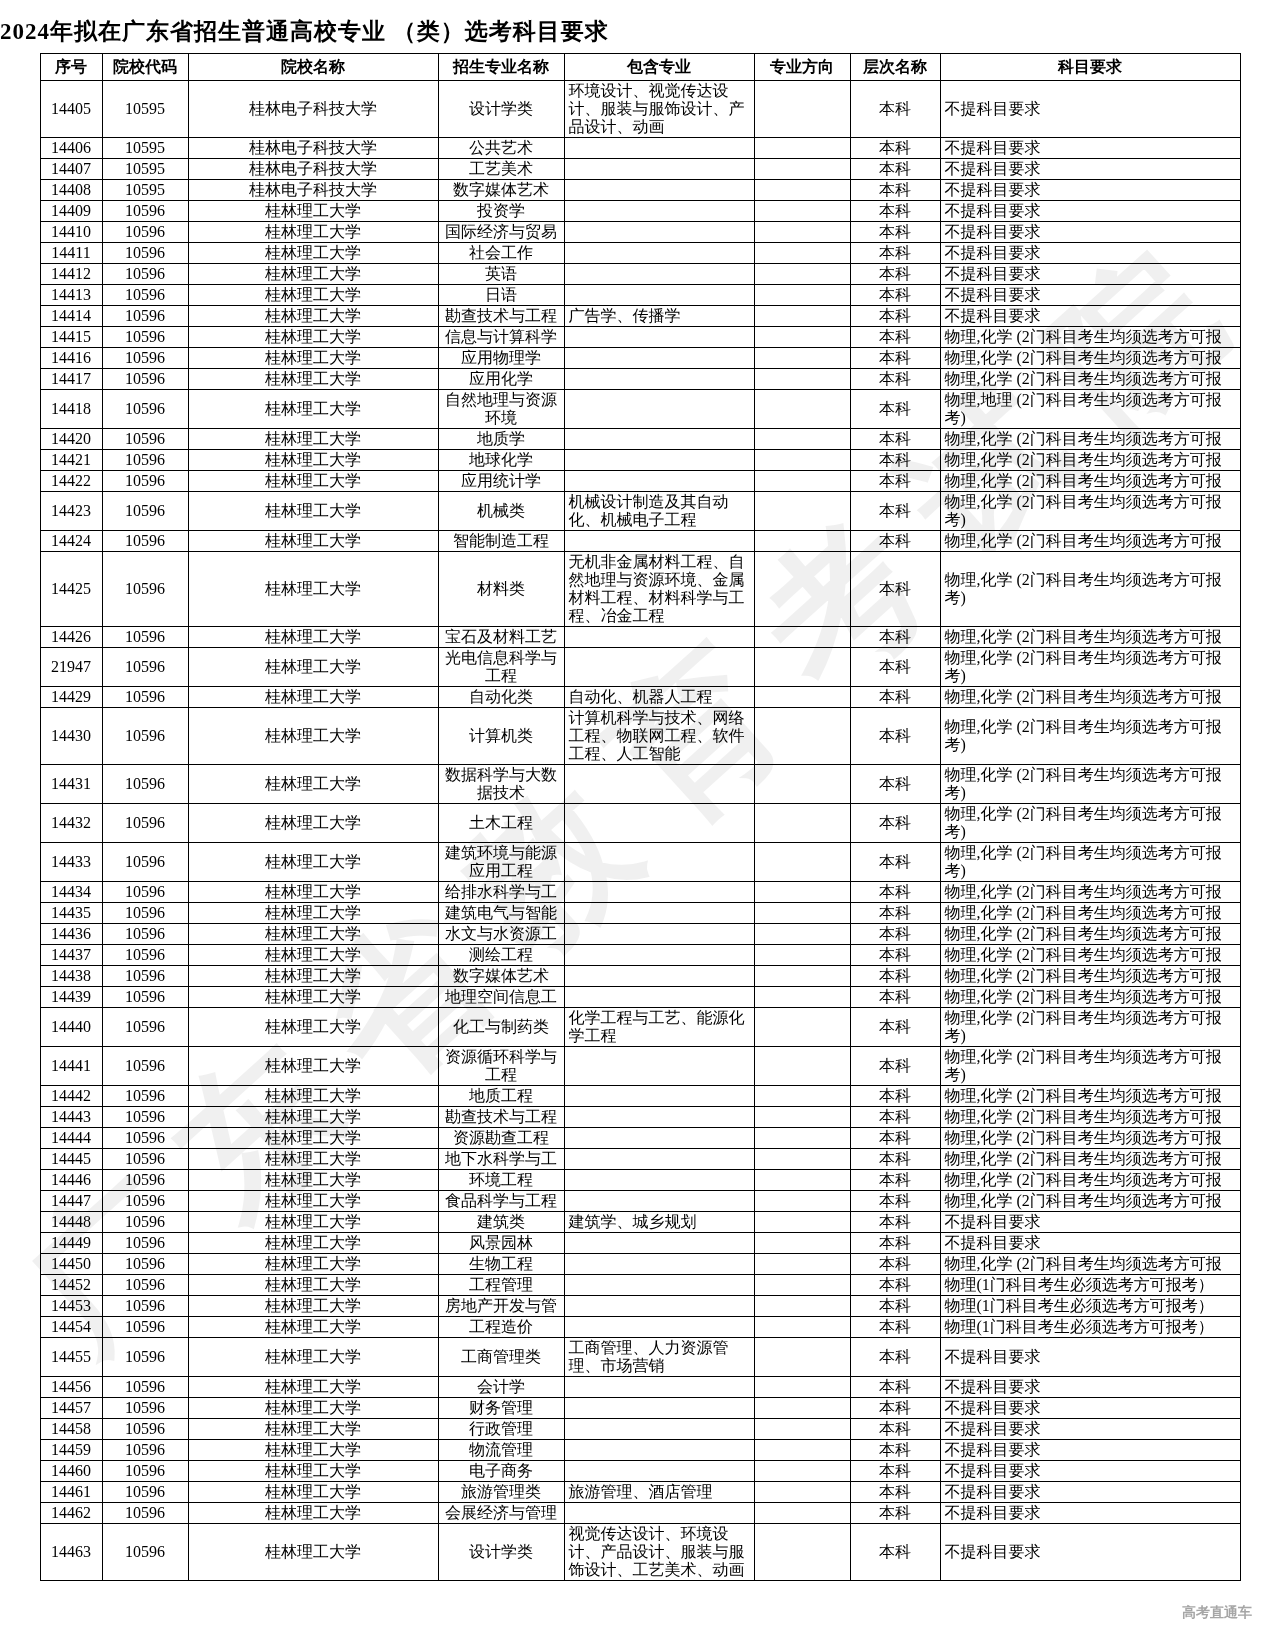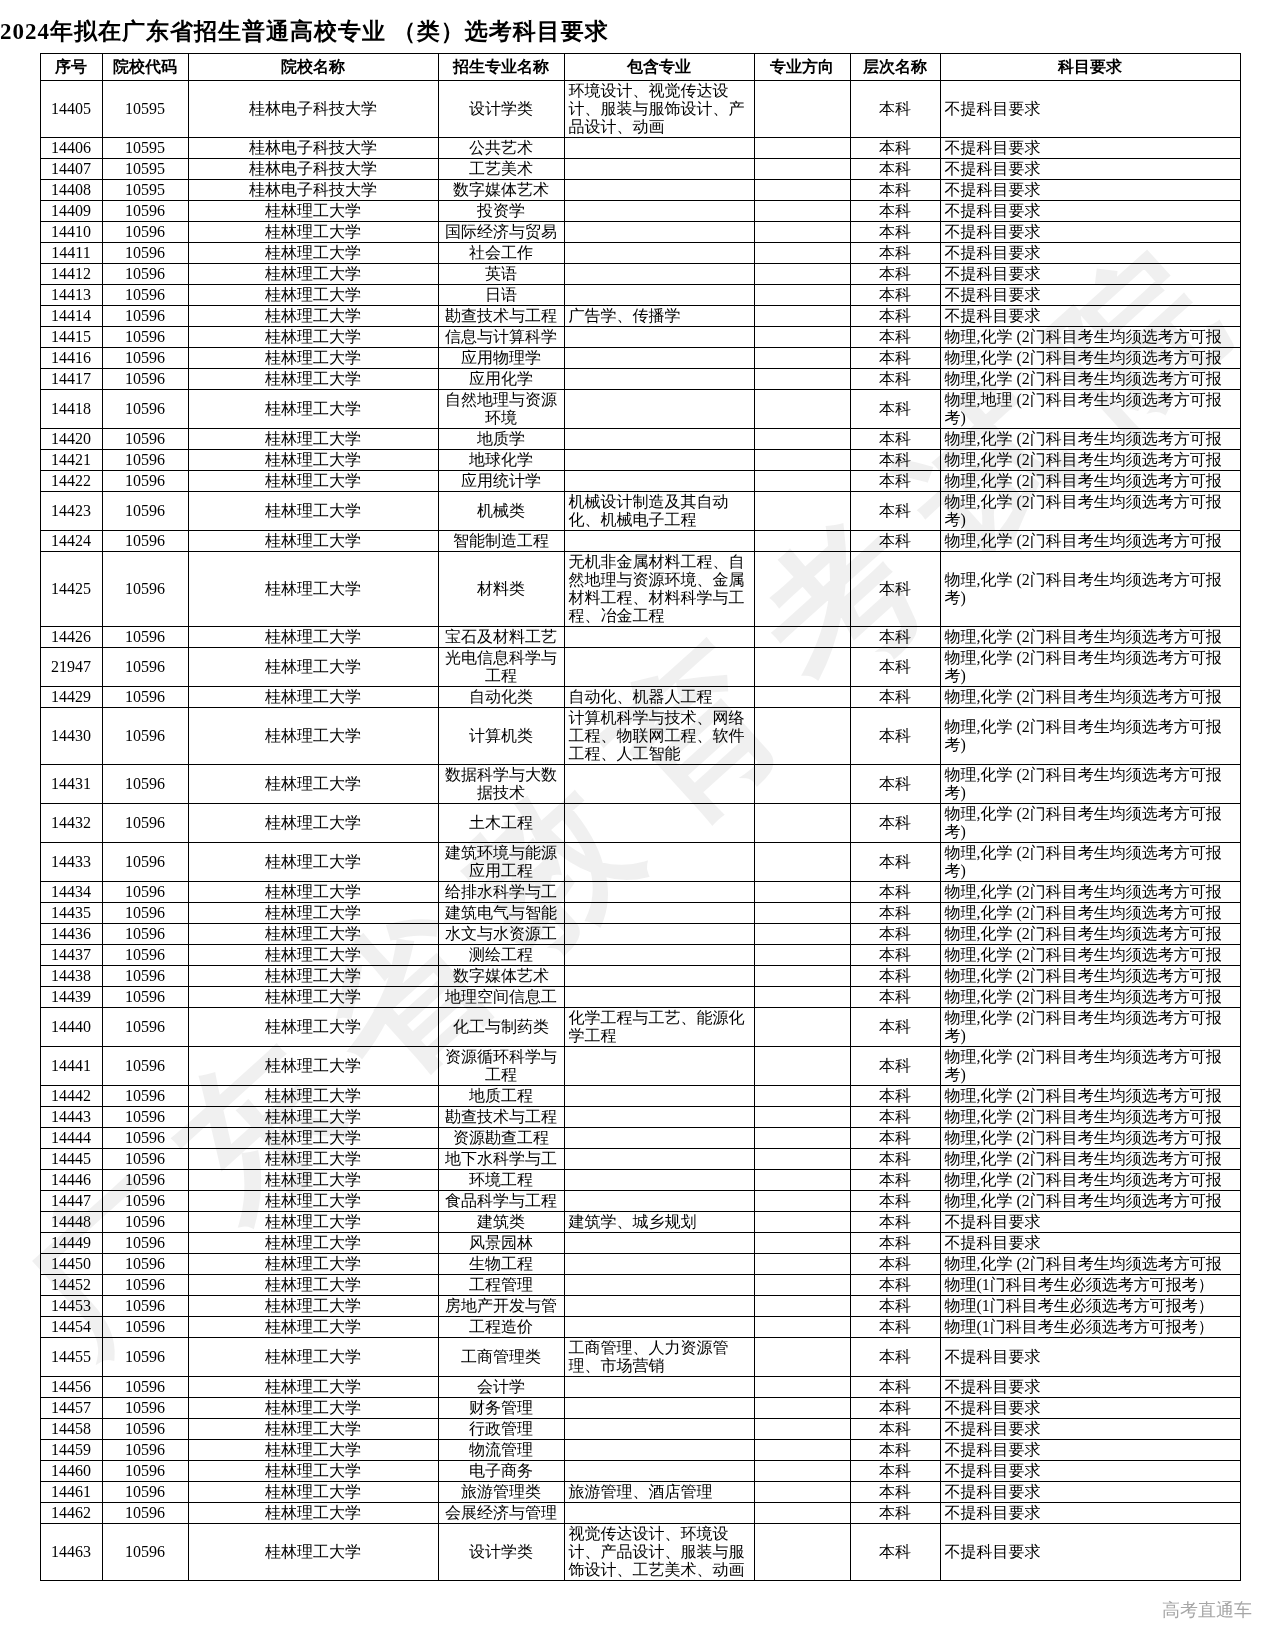--- a/index.html
+++ b/index.html
@@ -66,23 +66,24 @@
   col.c3 { width: 250px; }
   col.c4 { width: 126px; }
   col.c5 { width: 190px; }
   col.c6 { width: 96px; }
   col.c7 { width: 90px; }
   col.c8 { width: 300px; }
   .brand-watermark {
     position: absolute;
     right: 28px;
     bottom: 22px;
-    font-size: 18px;
+    font-size: 14px;
     color: #a6a6a6;
     z-index: 1;
+    font-weight: bold;
   }
 </style>
 </head>
 <body>
 
 <div class="watermark">广东省教育考试院</div>
 
 <div class="page-title">2024年拟在广东省招生普通高校专业 （类）选考科目要求</div>
 
 <table class="req-table">

